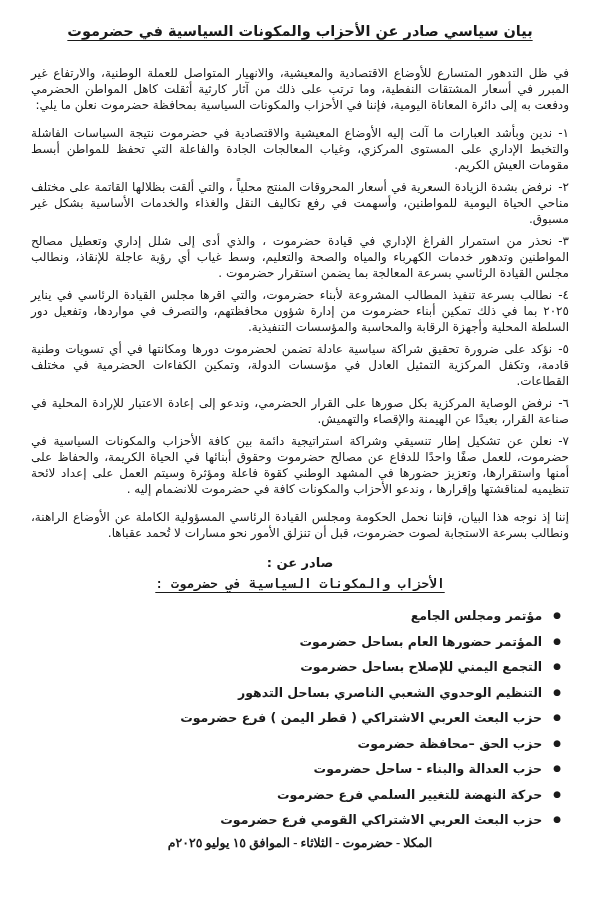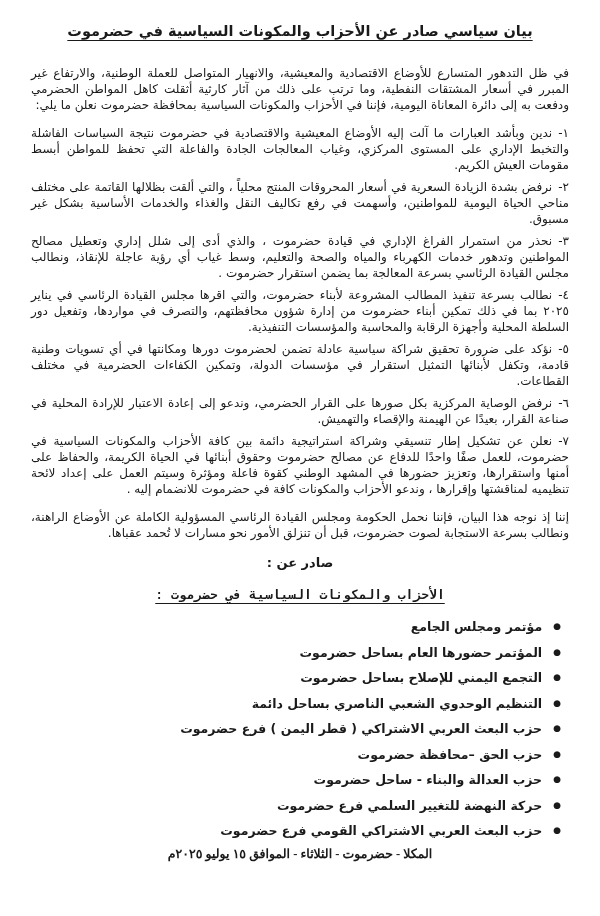--- a/index.html
+++ b/index.html
@@ -39,21 +39,21 @@
     margin: 6px;
     font-size: 12px;
     line-height: 16px;
     text-align: justify;
   }
   .item-num {
     margin-left: 6px;
     white-space: nowrap;
   }
   .issued-label {
-    margin: 5px 0 11px 0;
+    margin: 5px 0 0 0;
     text-align: center;
     font-size: 13px;
     font-weight: bold;
     line-height: 22px;
   }
   .issued-header {
     margin: 0 0 7px 0;
     text-align: center;
     font-size: 13px;
     font-weight: bold;
@@ -106,21 +106,21 @@
   <div>
 
       <p class="para"><span class="item-num">١-</span><span>ندين وبأشد العبارات ما آلت إليه الأوضاع المعيشية والاقتصادية في حضرموت نتيجة السياسات الفاشلة والتخبط الإداري على المستوى المركزي، وغياب المعالجات الجادة والفاعلة التي تحفظ للمواطن أبسط مقومات العيش الكريم.</span></p>
 
       <p class="para"><span class="item-num">٢-</span><span>نرفض بشدة الزيادة السعرية في أسعار المحروقات المنتج محلياً ، والتي ألقت بظلالها القاتمة على مختلف مناحي الحياة اليومية للمواطنين، وأسهمت في رفع تكاليف النقل والغذاء والخدمات الأساسية بشكل غير مسبوق.</span></p>
 
       <p class="para"><span class="item-num">٣-</span><span>نحذر من استمرار الفراغ الإداري في قيادة حضرموت ، والذي أدى إلى شلل إداري وتعطيل مصالح المواطنين وتدهور خدمات الكهرباء والمياه والصحة والتعليم، وسط غياب أي رؤية عاجلة للإنقاذ، ونطالب مجلس القيادة الرئاسي بسرعة المعالجة بما يضمن استقرار حضرموت .</span></p>
 
       <p class="para"><span class="item-num">٤-</span><span>نطالب بسرعة تنفيذ المطالب المشروعة لأبناء حضرموت، والتي اقرها مجلس القيادة الرئاسي في يناير ٢٠٢٥ بما في ذلك تمكين أبناء حضرموت من إدارة شؤون محافظتهم، والتصرف في مواردها، وتفعيل دور السلطة المحلية وأجهزة الرقابة والمحاسبة والمؤسسات التنفيذية.</span></p>
 
-      <p class="para"><span class="item-num">٥-</span><span>نؤكد على ضرورة تحقيق شراكة سياسية عادلة تضمن لحضرموت دورها ومكانتها في أي تسويات وطنية قادمة، وتكفل لأبنائها التمثيل استقرار في مؤسسات الدولة، وتمكين الكفاءات الحضرمية في مختلف القطاعات.</span></p>
+      <p class="para"><span class="item-num">٥-</span><span>نؤكد على ضرورة تحقيق شراكة سياسية عادلة تضمن لحضرموت دورها ومكانتها في أي تسويات وطنية قادمة، وتكفل المركزية التمثيل العادل في مؤسسات الدولة، وتمكين الكفاءات الحضرمية في مختلف القطاعات.</span></p>
 
       <p class="para"><span class="item-num">٦-</span><span>نرفض الوصاية المركزية بكل صورها على القرار الحضرمي، وندعو إلى إعادة الاعتبار للإرادة المحلية في صناعة القرار، بعيدًا عن الهيمنة والإقصاء والتهميش.</span></p>
 
       <p class="para"><span class="item-num">٧-</span><span>نعلن عن تشكيل إطار تنسيقي وشراكة استراتيجية دائمة بين كافة الأحزاب والمكونات السياسية في حضرموت، للعمل صفًا واحدًا للدفاع عن مصالح حضرموت وحقوق أبنائها في الحياة الكريمة، والحفاظ على أمنها واستقرارها، وتعزيز حضورها في المشهد الوطني كقوة فاعلة ومؤثرة وسيتم العمل على إعداد لائحة تنظيميه لمناقشتها وإقرارها ، وندعو الأحزاب والمكونات كافة في حضرموت للانضمام إليه .</span></p>
     </div>
 
   <p class="para">إننا إذ نوجه هذا البيان، فإننا نحمل الحكومة ومجلس القيادة الرئاسي المسؤولية الكاملة عن الأوضاع الراهنة، ونطالب بسرعة الاستجابة لصوت حضرموت، قبل أن تنزلق الأمور نحو مسارات لا تُحمد عقباها.</p>
 
   <p class="issued-label">صادر عن :</p>
 
@@ -140,21 +140,21 @@
         <span>المؤتمر حضورها العام بساحل حضرموت</span>
       </li>
 
       <li>
         <span class="bullet">●</span>
         <span>التجمع اليمني للإصلاح بساحل حضرموت</span>
       </li>
 
       <li>
         <span class="bullet">●</span>
-        <span>التنظيم الوحدوي الشعبي الناصري بساحل دائمة</span>
+        <span>التنظيم الوحدوي الشعبي الناصري بساحل التدهور</span>
       </li>
 
       <li>
         <span class="bullet">●</span>
         <span>حزب البعث العربي الاشتراكي ( قطر اليمن ) فرع حضرموت</span>
       </li>
 
       <li>
         <span class="bullet">●</span>
         <span>حزب الحق –محافظة حضرموت</span>

